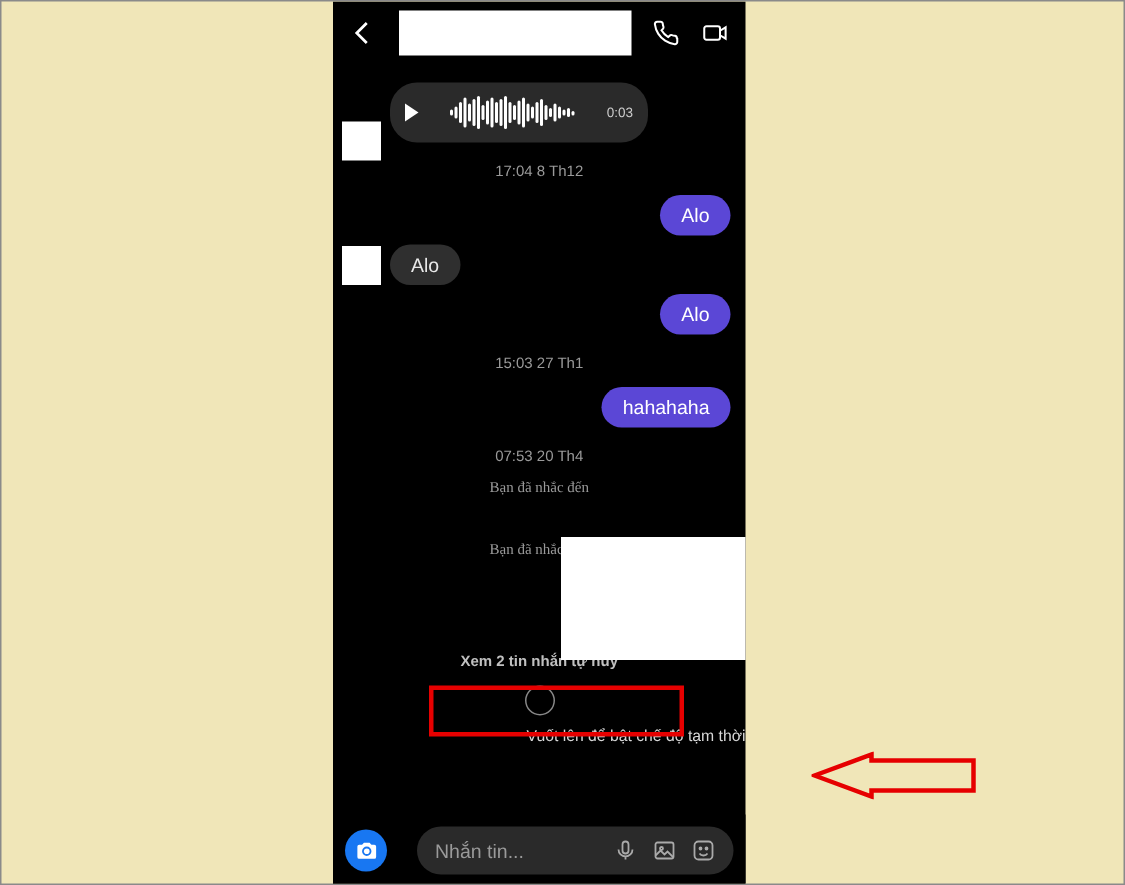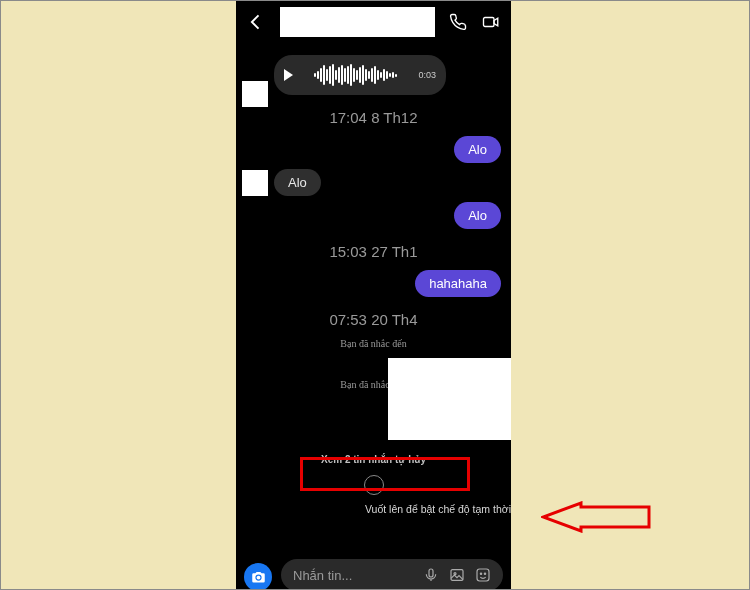--- a/index.html
+++ b/index.html
@@ -7,21 +7,21 @@
     width: 750px;
     height: 590px;
     background: #f0e6b8;
     font-family: -apple-system, Helvetica, Arial, sans-serif;
     position: relative;
     overflow: hidden;
     border: 1px solid #8a8a8a;
   }
   .phone {
     position: absolute;
-    left: 235px;
+    left: 221px;
     top: 0;
     width: 275px;
     height: 590px;
     background: #000;
     color: #fff;
   }
   
   .header {
     display: flex;
     align-items: center;
@@ -77,21 +77,21 @@
   }
   .wave span {
     width: 1.5px;
     background: #fff;
     border-radius: 1px;
   }
   .duration { font-size: 9px; color: #ccc; }
 
   .timestamp {
     text-align: center;
-    font-size: 15px;
+    font-size: 10px;
     color: #9a9a9a;
     margin: 14px 0 10px;
   }
 
   .sent-row { display: flex; justify-content: flex-end; padding: 0 10px; margin: 6px 0; }
   .sent-bubble {
     background: #5b47d6;
     color: #fff;
     padding: 6px 14px;
     border-radius: 16px;
@@ -157,23 +157,23 @@
     border: 3px solid #e60000;
     pointer-events: none;
   }
 
   
   .input-bar {
     position: absolute;
     bottom: 0; left: 0; right: 0;
     height: 48px;
     display: flex;
-    align-items: flex-end;
+    align-items: center;
     padding: 0 8px;
-    gap: 9px;
+    gap: 20px;
     background: #000;
   }
   .camera-btn {
     width: 28px; height: 28px;
     background: #1877f2;
     border-radius: 50%;
     display: flex; align-items: center; justify-content: center;
   }
   .text-input {
     flex: 1;

